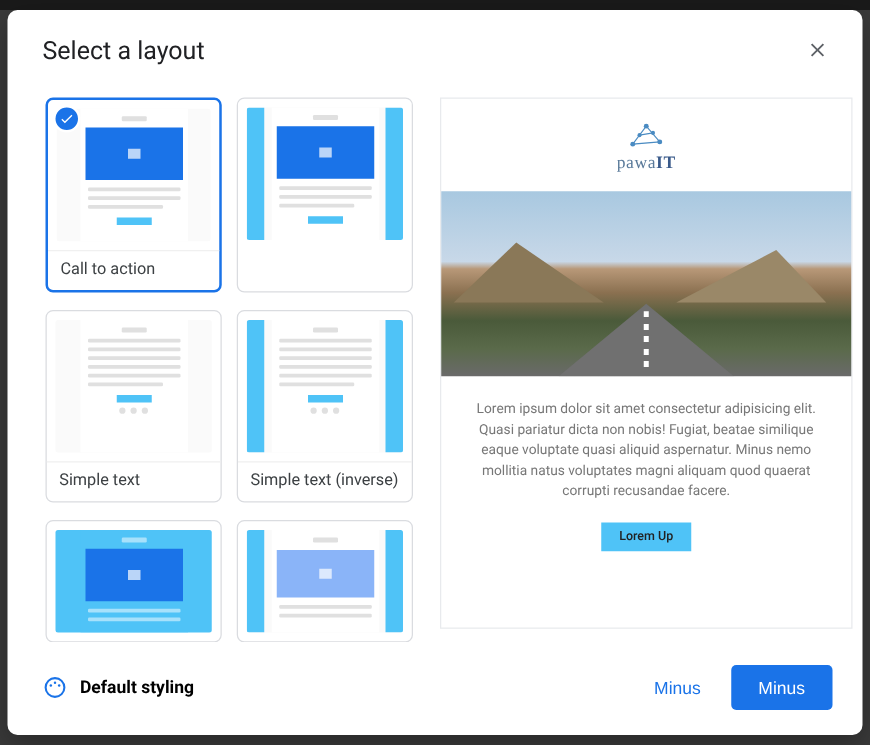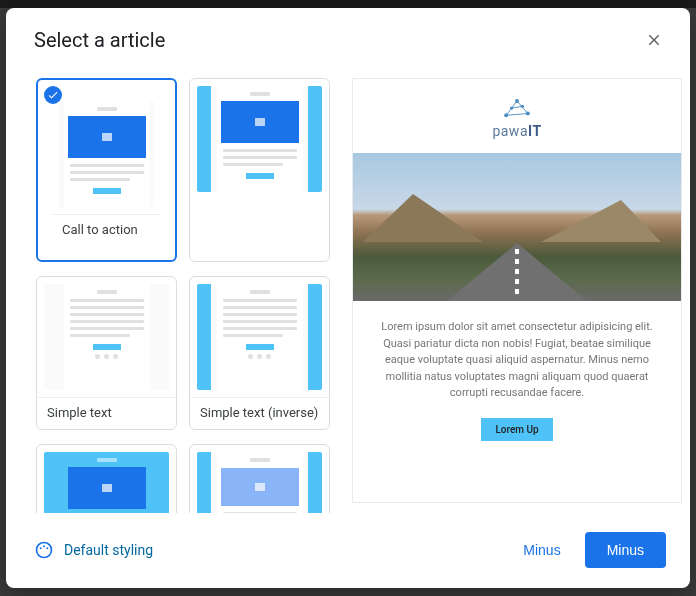--- a/index.html
+++ b/index.html
@@ -80,21 +80,21 @@
     border-radius: 6px;
     background: #fff;
     padding: 0;
     cursor: pointer;
     position: relative;
     display: flex;
     flex-direction: column;
   }
   .layout-card.selected {
     border: 2px solid #1a73e8;
-    padding: 14px;
+    padding: 0;
   }
   .thumb {
     height: 106px;
     margin: 7px;
     border-radius: 2px;
     background: #fafafa;
     position: relative;
     overflow: hidden;
     display: flex;
     justify-content: center;
@@ -157,21 +157,21 @@
     border: 1px solid #e8eaed;
     min-height: 100%;
   }
   .brand {
     display:flex; flex-direction:column; align-items:center;
     padding: 18px 0 14px;
   }
   .brand-logo {
     width: 36px; height: 24px; position:relative;
   }
-  .brand-name { font-size: 14px; color: #5a7a9a; letter-spacing:.5px; margin-top:2px;}
+  .brand-name { font-size: 14px; color: #5a7a9a; letter-spacing:.5px; margin-top:2px;font-family:Liberation Serif, serif;}
   .brand-name b { color:#3a5a8a; }
   .hero-img {
     height: 148px;
     background: linear-gradient(to bottom, #a8c8e0 0%, #c8d8e8 38%, #b89878 42%, #8a7050 55%, #4a5a3a 70%, #5a6a4a 85%, #6a6a6a 100%);
     position: relative;
     overflow:hidden;
   }
   .mountains {
     position:absolute; bottom:40%; left:0; right:0; height:60px;
   }
@@ -205,21 +205,21 @@
     padding: 6px 14px; font-weight:500;
   }
 
   .modal-footer {
     display:flex; align-items:center; justify-content:space-between;
     padding: 18px 24px 20px 28px;
     border-top: 1px solid transparent;
   }
   .footer-left {
     display:flex; align-items:center; gap:10px;
-    color:#0369a1; font-size:14px; font-weight:400;
+    color:#000000; font-size:14px; font-weight:700;
     cursor:pointer;
   }
   .footer-left svg { width:20px; height:20px; }
   .footer-right { display:flex; gap:10px; align-items:center; }
   .btn-cancel {
     background:none; border:none; color:#1a73e8;
     font-size:14px; font-weight:500; padding:8px 14px;
     cursor:pointer; border-radius:4px;
   }
   .btn-insert {
@@ -228,21 +228,21 @@
     border-radius:4px; cursor:pointer;
   }
 </style>
 </head>
 <body>
 
 <div class="backdrop"></div>
 
 <div class="modal">
   <div class="modal-header">
-    <div class="modal-title">Select a article</div>
+    <div class="modal-title">Select a layout</div>
     <div class="close-btn">
       <svg viewBox="0 0 24 24">
           <path fill="currentColor" d="M19 6.41 17.59 5 12 10.59 6.41 5 5 6.41 10.59 12 5 17.59 6.41 19 12 13.41 17.59 19 19 17.59 13.41 12z"></path>
         </svg>
     </div>
   </div>
 
   <div class="modal-body">
 
     <div class="layouts-panel">

